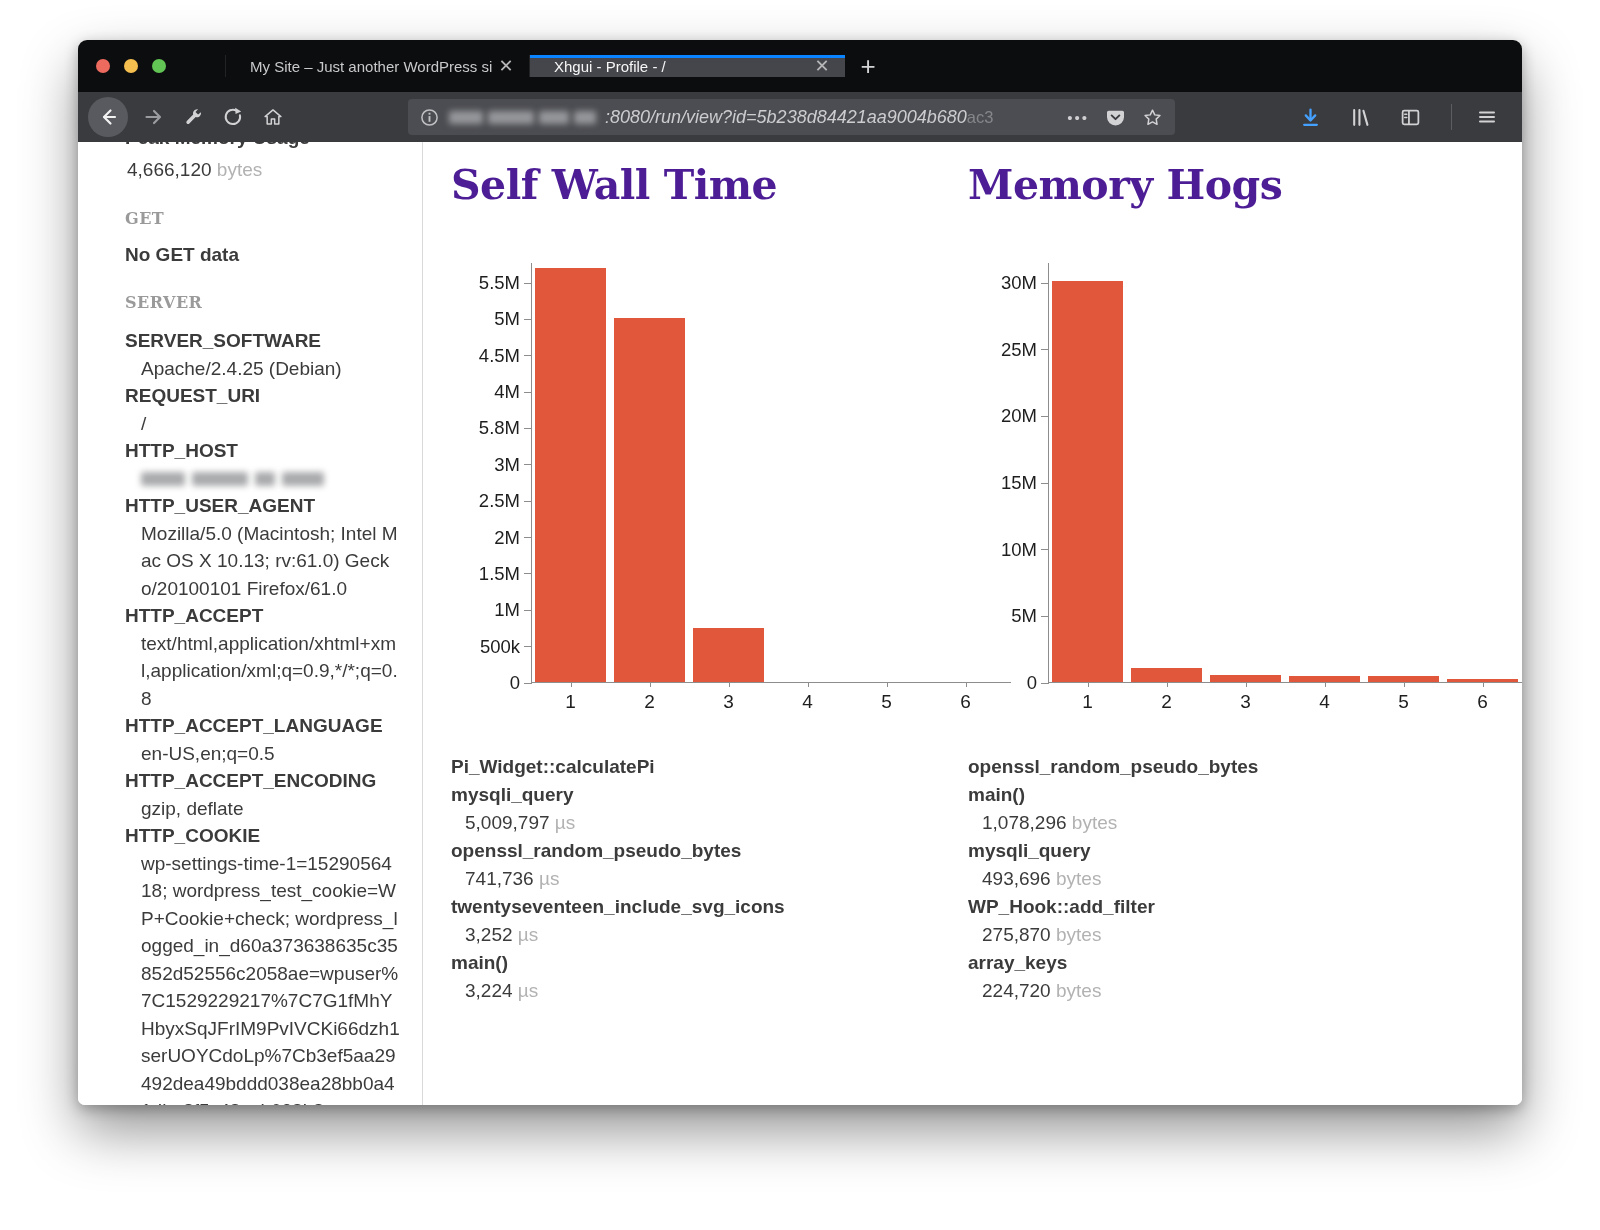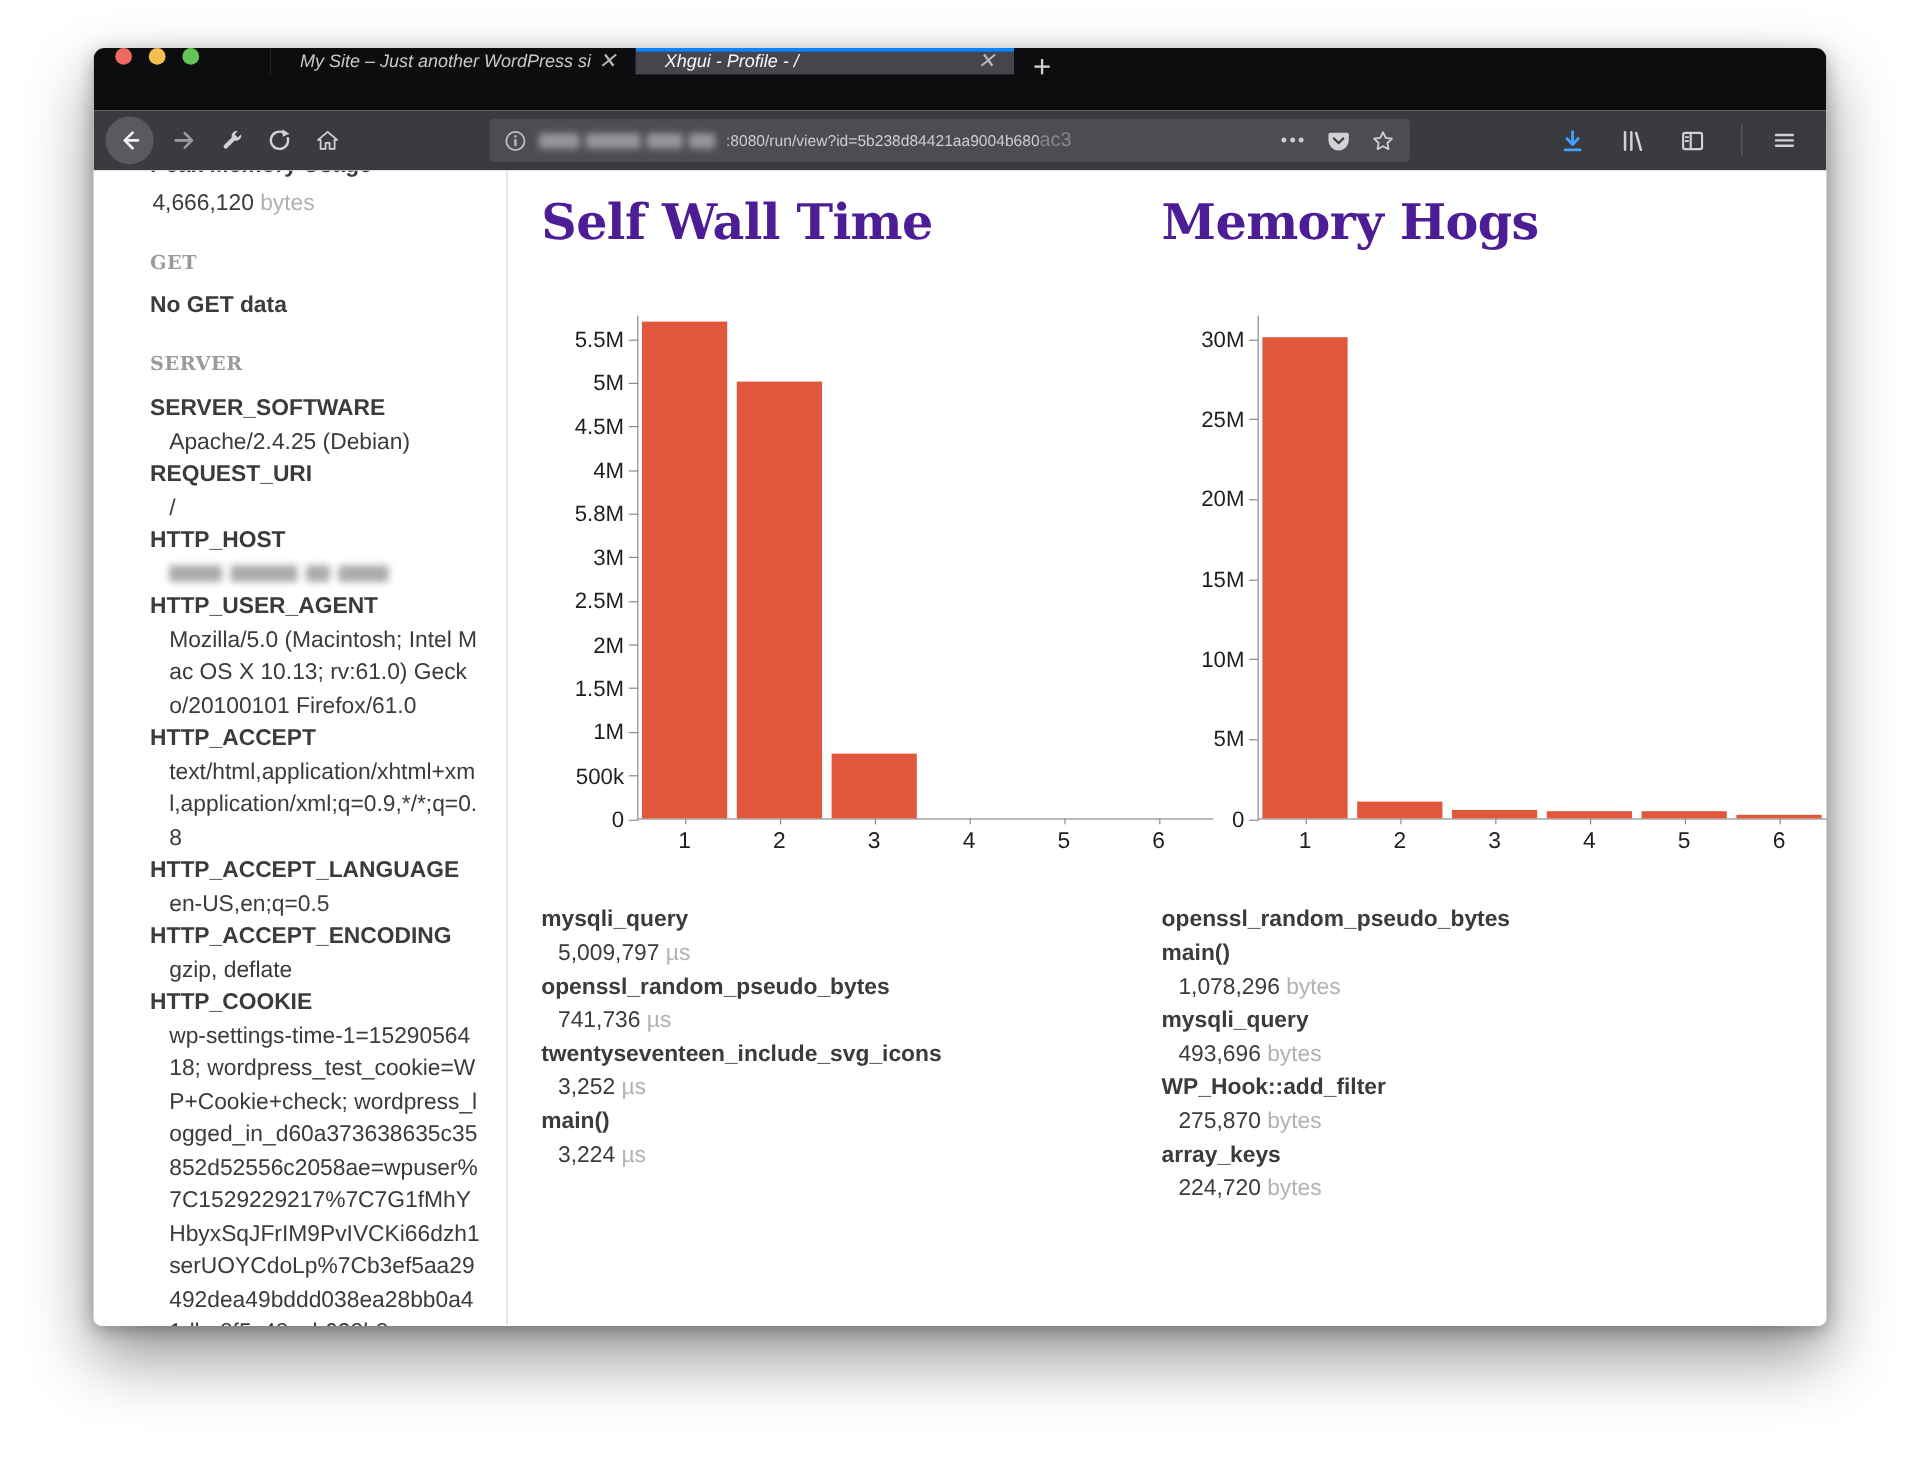--- a/index.html
+++ b/index.html
@@ -7,41 +7,41 @@
   body {
     width:1600px; height:1230px; background:#ffffff; position:relative; overflow:hidden;
     font-family:"Liberation Sans", sans-serif;
   }
   .window {
     position:absolute; left:78px; top:40px; width:1444px; height:1065px;
     border-radius:9px 9px 7px 7px; overflow:hidden; background:#fff;
     box-shadow:0 26px 55px rgba(0,0,0,.42), 0 4px 14px rgba(0,0,0,.28);
   }
   
-  .titlebar { height:52px; background:#0c0d0e; display:flex; align-items:flex-start;font-style:italic; }
+  .titlebar { height:52px; background:#0c0d0e; display:flex; align-items:center; }
   .traffic { width:147px; display:flex; align-items:center; padding-left:18px; gap:14px; }
   .light { width:14px; height:14px; border-radius:50%; }
   .light.red{ background:#ed6a5f; } .light.yellow{ background:#f5bf4f; } .light.green{ background:#61c454; }
   .tab { width:305px; display:flex; align-items:center; padding:0 10px; position:relative;
          font-size:15px; color:#c9c9cb; }
   .tab-inactive { border-left:1px solid #232325; border-right:1px solid #232325; }
   .tab-active { background:#45464b; color:#f6f6f7; width:315px; }
   .tab-active::before { content:""; position:absolute; top:0; left:0; right:0; height:3px; background:var(--tab-accent,#0a84ff); }
   .tab-title { flex:1; white-space:nowrap; overflow:hidden; padding-left:14px; }
   .tab-close { width:26px; text-align:center; font-size:18px; color:#b6b6b8; }
   .newtab { width:46px; display:flex; align-items:center; justify-content:center; font-size:26px; color:#d3d3d5; }
   
   .toolbar { height:50px; background:#3a3b3f; display:flex; align-items:center; padding:0 10px; }
   .tool-btn { width:34px; height:34px; display:flex; align-items:center; justify-content:center; margin-right:6px; }
   .back-btn { width:40px; height:40px; border-radius:50%; background:#595a5f; margin-right:8px; }
   .urlbar { margin-left:112px; width:767px; height:36px; background:#4c4d52; border-radius:4px;
             display:flex; align-items:center; padding:0 12px; }
   .url-blur { display:flex; align-items:center; margin:0 4px 0 10px; }
   .url-blur span { display:inline-block; height:13px; border-radius:2px; background:#96979b; filter:blur(3px); margin-right:5px; }
-  .url-text { font-size:13px; color:#cdcdd0; white-space:nowrap; }
+  .url-text { font-size:18px; color:#cdcdd0; white-space:nowrap;font-style:italic; }
   .url-dim  { font-size:16.5px; color:#85868a; white-space:nowrap; }
   .url-actions { margin-left:auto; display:flex; align-items:center; gap:16px; }
   .dots { color:#cfcfd1; font-size:15px; letter-spacing:2px; }
   .toolbar-right { display:flex; align-items:center; margin-left:118px; gap:10px; }
   .vdivider { width:1px; height:26px; background:#5c5d61; margin:0 8px; }
   
   .content { display:flex; height:963px; background:#fff; }
   .sidebar { width:345px; flex-shrink:0; border-right:1px solid #d9d9d9;
              padding:0 20px 0 47px; overflow:hidden; color:#3b3b3c; font-size:19px; }
   .clip-top { height:10px; overflow:hidden; position:relative; }
@@ -251,20 +251,21 @@
               <div class="xlab" style="left: 176.5px;">3</div>
               <div class="xtick" style="left: 275.5px;"></div>
               <div class="xlab" style="left: 255.5px;">4</div>
               <div class="xtick" style="left: 354.5px;"></div>
               <div class="xlab" style="left: 334.5px;">5</div>
               <div class="xtick" style="left: 433.5px;"></div>
               <div class="xlab" style="left: 413.5px;">6</div>
             </div>
           <div class="fn-list">
               <div class="fn-item">
+                <div class="fn-name">Pi_Widget::calculatePi</div>
               </div>
               <div class="fn-item">
                 <div class="fn-name">mysqli_query</div>
                 <div class="fn-val"><span>5,009,797 </span><span class="unit">µs</span></div>
               </div>
               <div class="fn-item">
                 <div class="fn-name">openssl_random_pseudo_bytes</div>
                 <div class="fn-val"><span>741,736 </span><span class="unit">µs</span></div>
               </div>
               <div class="fn-item">

